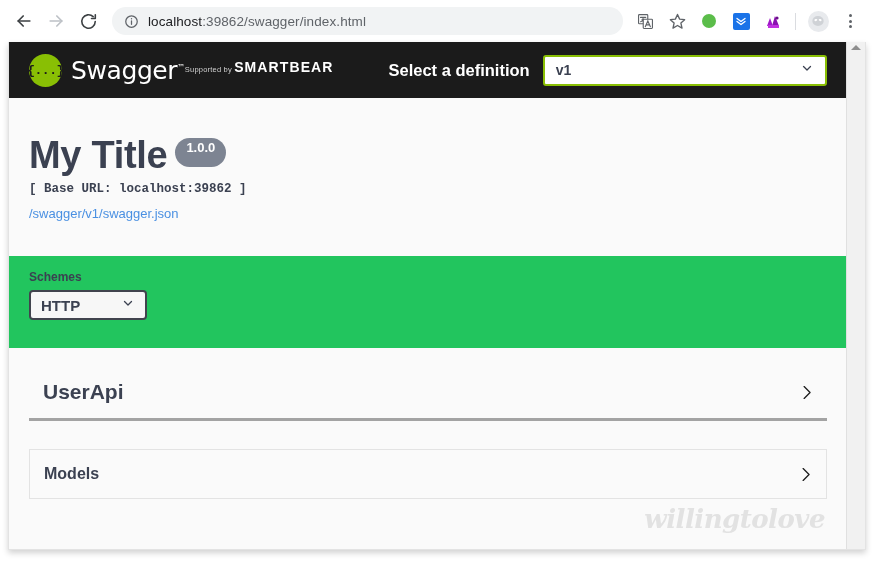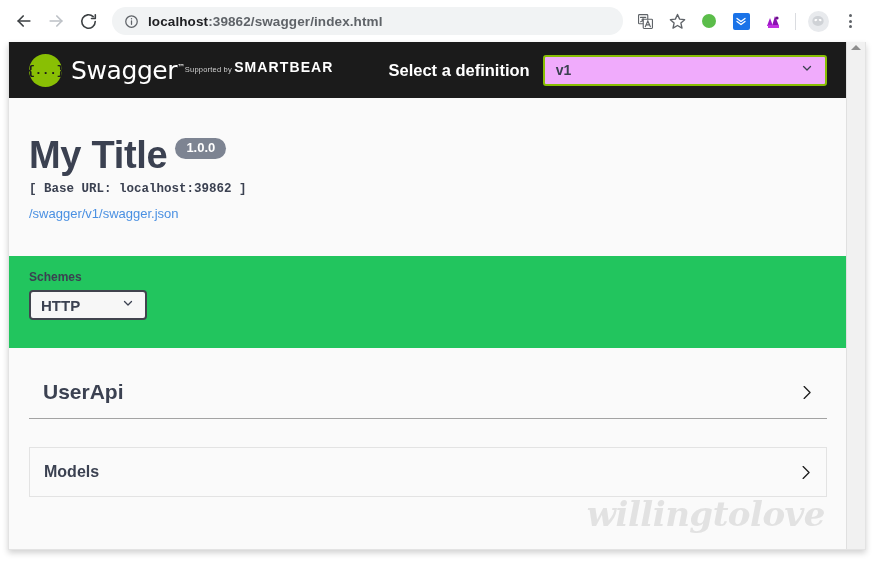--- a/index.html
+++ b/index.html
@@ -23,21 +23,20 @@
   .browser-chrome {
     position: absolute;
     left: 0; top: 0;
     width: 874px;
     height: 42px;
     background: #ffffff;
     display: flex;
     align-items: center;
     box-sizing: border-box;
     padding: 0 8px;
-    font-weight: bold;
   }
 
   .nav-btn {
     width: 32px;
     height: 32px;
     display: flex;
     align-items: center;
     justify-content: center;
     border-radius: 50%;
     flex: none;
@@ -225,21 +224,21 @@
     font-size: 16.5px;
     font-weight: bold;
     margin-left: 55px;
     margin-right: 13px;
     white-space: nowrap;
     flex: none;
   }
   .def-select {
     flex: 1 1 auto;
     height: 31px;
-    background: #f0abfc;
+    background: #ffffff;
     border: 2px solid #89bf04;
     border-radius: 3px;
     display: flex;
     align-items: center;
     justify-content: space-between;
     padding: 0 11px;
     box-sizing: border-box;
     max-width: 410px;
   }
   .def-select .val {
@@ -263,21 +262,21 @@
     color: #3b4151;
     line-height: 1;
     letter-spacing: -0.3px;
   }
   .version-badge {
     background: #7d8492;
     color: #ffffff;
     font-size: 13px;
     font-weight: bold;
     border-radius: 57px;
-    padding: 3px 11px 4px 11px;
+    padding: 3px 11px 12px 11px;
     margin-left: 8px;
     margin-top: 2px;
     line-height: 1.1;
   }
   .base-url {
     font-family: "Liberation Mono", monospace;
     font-size: 12.5px;
     color: #3b4151;
     margin-top: 8px;
     font-weight: 600;
@@ -324,21 +323,21 @@
     background: #fafafa;
     padding: 16px 20px 0 20px;
   }
   .tag-block {
     padding: 0 0 6px 0;
   }
   .tag-header {
     display: flex;
     align-items: center;
     justify-content: space-between;
-    border-bottom: 1px solid #a3a3a3;
+    border-bottom: 3px solid #a3a3a3;
     padding: 16px 10px 14px 14px;
     box-sizing: border-box;
   }
   .tag-name {
     font-size: 21px;
     color: #3b4151;
     font-weight: bold;
   }
 
   .models-block {
@@ -370,21 +369,21 @@
   }
 
   
   .watermark {
     position: absolute;
     right: 22px;
     bottom: 16px;
     font-family: "DejaVu Serif", serif;
     font-style: italic;
     font-weight: bold;
-    font-size: 34px;
+    font-size: 26px;
     color: #e2e2e2;
     letter-spacing: -0.5px;
     user-select: none;
     pointer-events: none;
   }
 </style>
 </head>
 <body>
 
 <div id="root">

